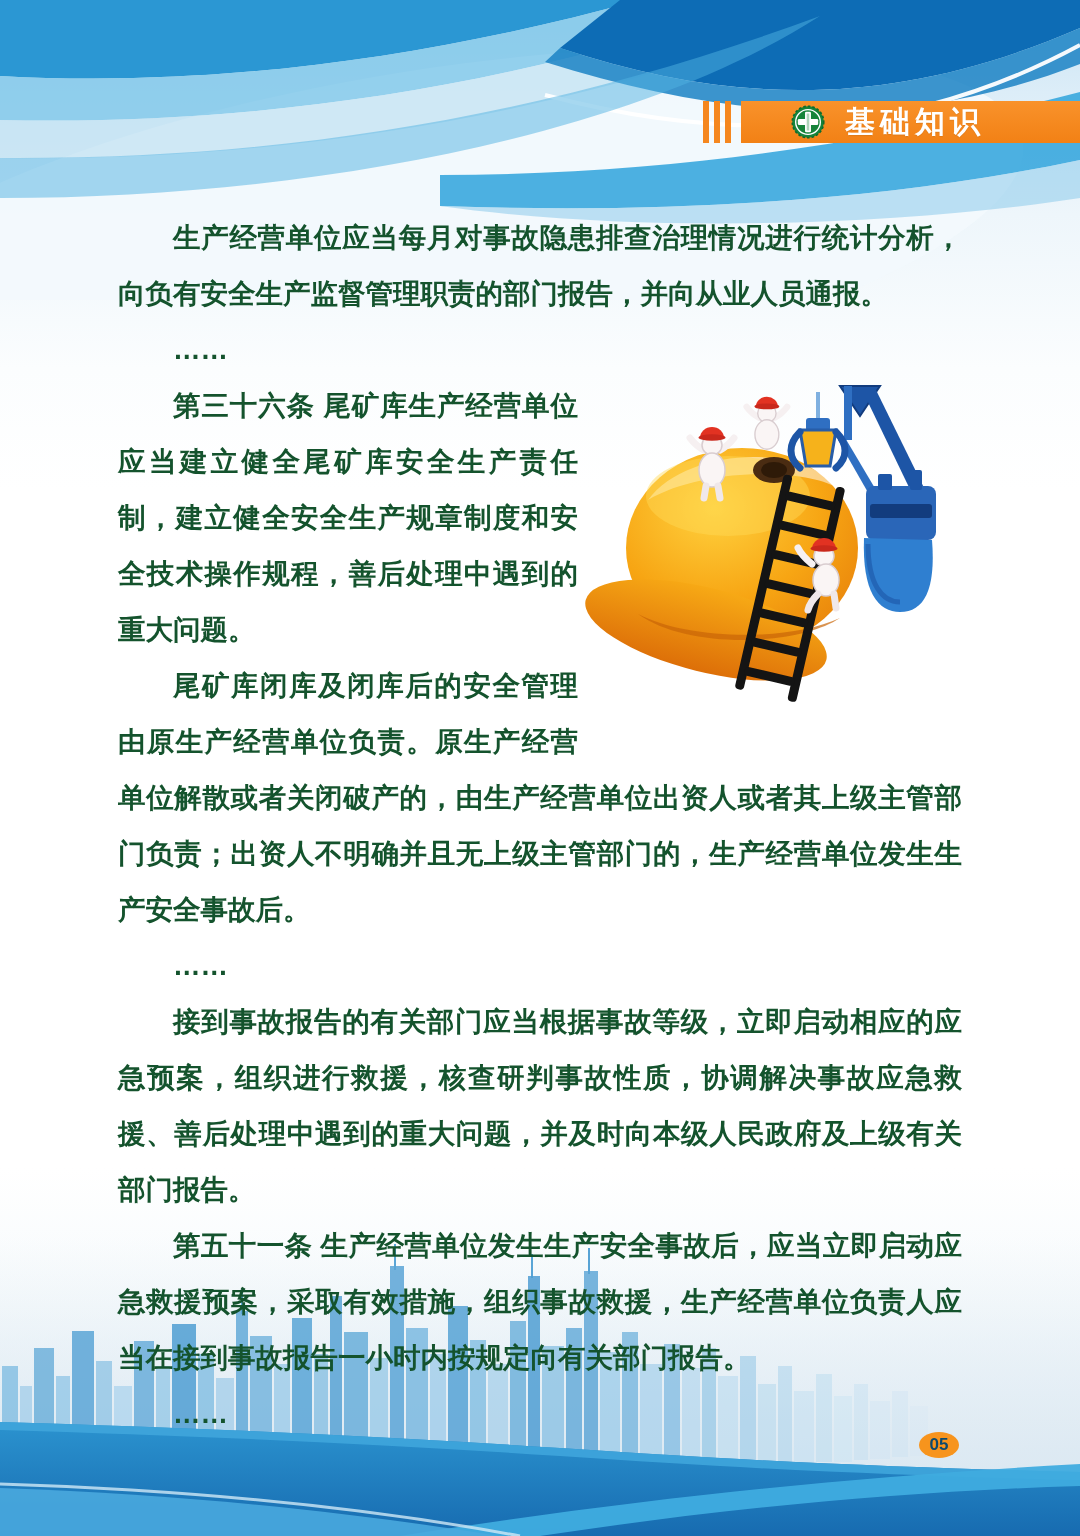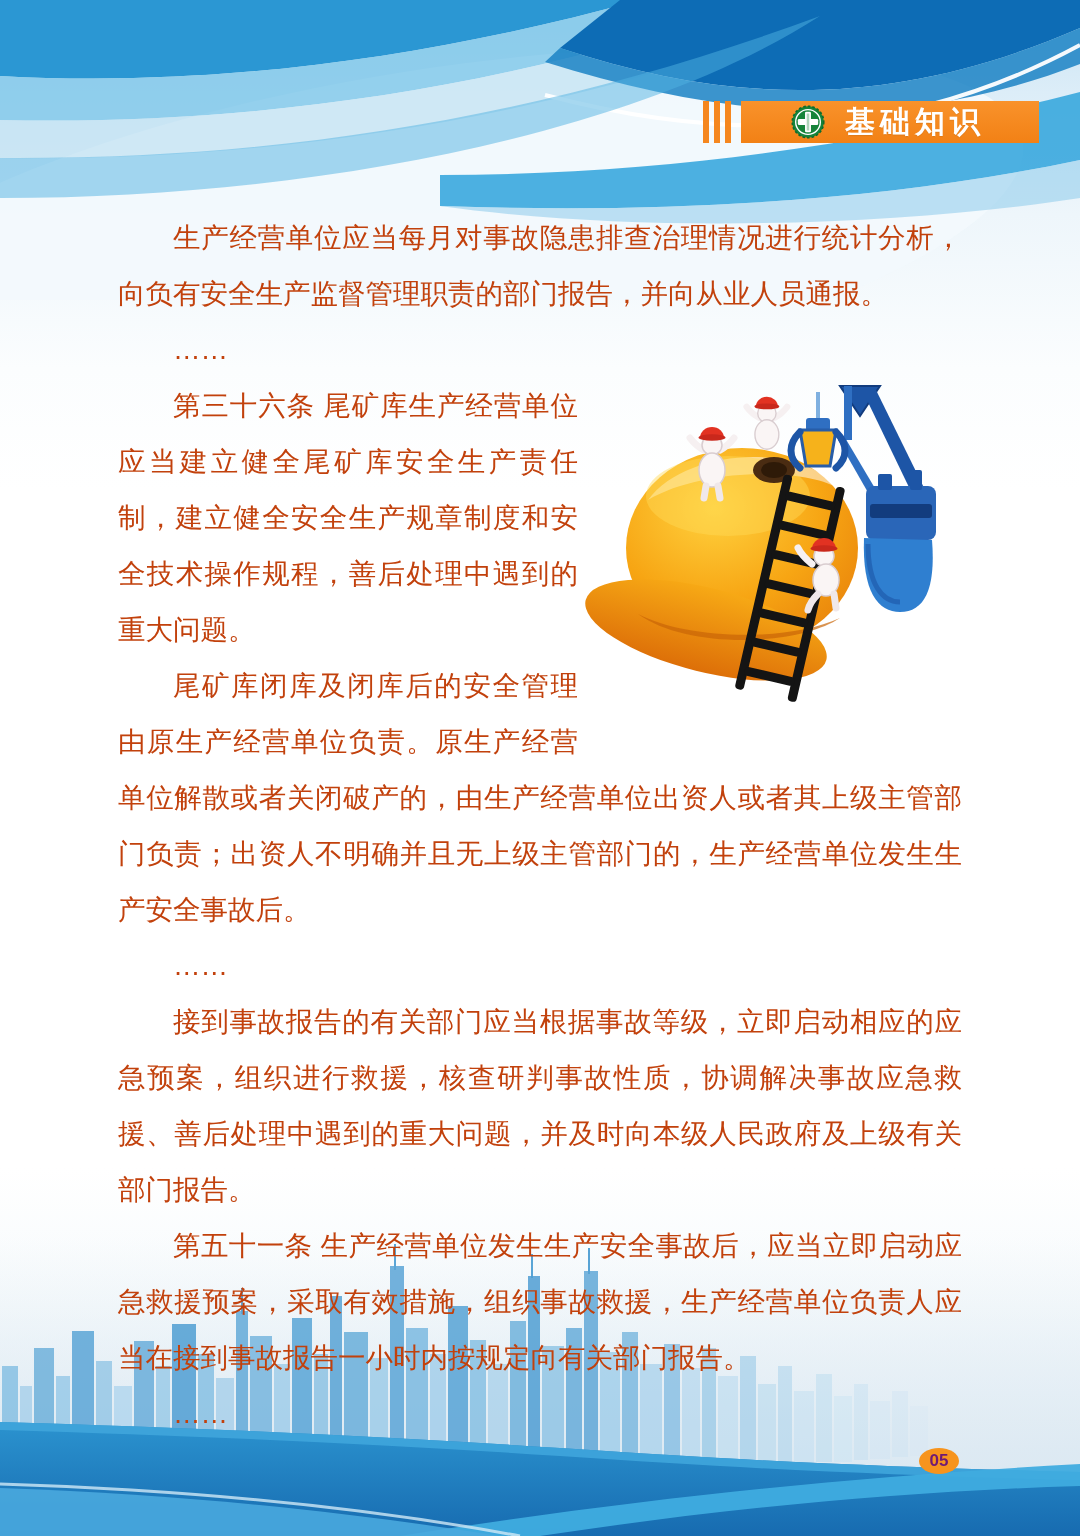--- a/index.html
+++ b/index.html
@@ -7,47 +7,47 @@
     width:1080px;height:1536px;position:relative;overflow:hidden;
     font-family:"Liberation Sans",sans-serif;
     background:linear-gradient(180deg,#c7e3f3 0%,#dcedf8 6%,#eef6fb 14%,#fbfdfe 24%,#ffffff 32%,#ffffff 76%,#f6fafc 85%,#e9f2f8 94%,#e2edf5 100%);
   }
   .hdr-waves{position:absolute;left:0;top:0;width:1080px;height:300px;z-index:1;}
   .ftr-waves{position:absolute;left:0;top:1236px;width:1080px;height:300px;z-index:1;}
 
   .hdr-ticks{position:absolute;left:703px;top:101px;height:42px;z-index:3;display:flex;gap:5px;}
   .hdr-ticks span{display:block;width:6px;height:42px;background:#f5871f;}
   .hdr-bar{
-    position:absolute;left:741px;top:101px;width:298px;height:42px;z-index:3;
+    position:absolute;left:741px;top:101px;width:339px;height:42px;z-index:3;
     background:linear-gradient(180deg,#f9922b 0%,#f28115 100%);
     display:flex;align-items:center;padding-left:50px;box-sizing:border-box;gap:20px;
   }
   .hdr-bar .emblem{width:34px;height:34px;flex:0 0 auto;}
   .hdr-title{
     color:#ffffff;font-size:30px;font-weight:700;letter-spacing:5px;line-height:1;
     text-shadow:0 1px 1px rgba(0,0,0,.08);
   }
 
   .content{
     position:absolute;left:118px;right:118px;top:210px;z-index:4;
-    font-size:27.5px;line-height:56px;color:#c2410c;font-weight:400;
+    font-size:27.5px;line-height:56px;color:#14532d;font-weight:700;
     text-align:justify;
   }
   .content p{margin:0;text-indent:2em;}
   .illu-float{
     float:right;width:384px;height:380px;margin:0 0 0 0;
     shape-outside:inset(0);
   }
   .illu-float svg{display:block;width:384px;height:380px;}
 
   .page-badge{
     position:absolute;left:919px;top:1432px;width:40px;height:26px;z-index:5;
     background:#f7941d;border-radius:50%;
     display:flex;align-items:center;justify-content:center;
-    color:#701a75;font-size:17px;font-weight:700;margin-top:16px;
+    color:#0c4a6e;font-size:17px;font-weight:700;
   }
 </style>
 </head>
 <body>
 
 <svg class="hdr-waves" viewBox="0 0 1080 300" preserveAspectRatio="none">
   <ellipse cx="430" cy="235" rx="600" ry="165" fill="#f2f9fd" opacity="0.95" transform="rotate(-9 430 235)"></ellipse>
   <path d="M0,0 L640,0 C430,58 210,88 0,76 Z" fill="#2b97d3"></path>
   <path d="M0,76 C210,88 430,58 640,0 L760,0 C520,86 260,126 0,120 Z" fill="#7cc5e9" opacity="0.8"></path>
   <path d="M0,120 C260,126 520,86 760,0 L860,0 C600,110 300,162 0,158 Z" fill="#bbdff1" opacity="0.65"></path>

